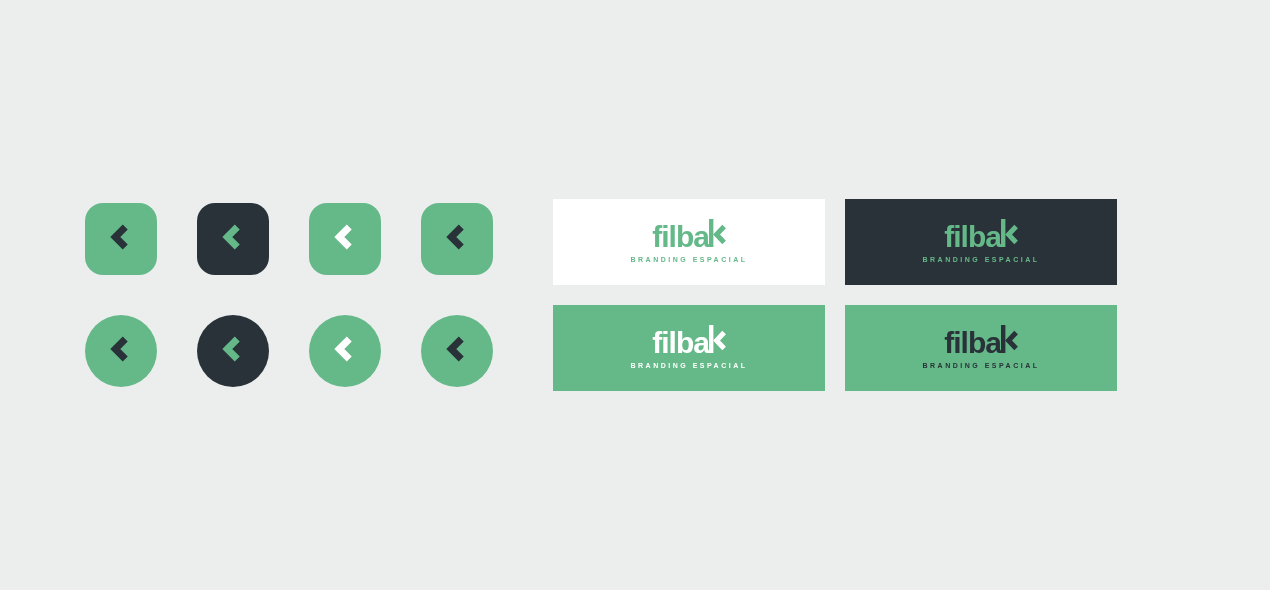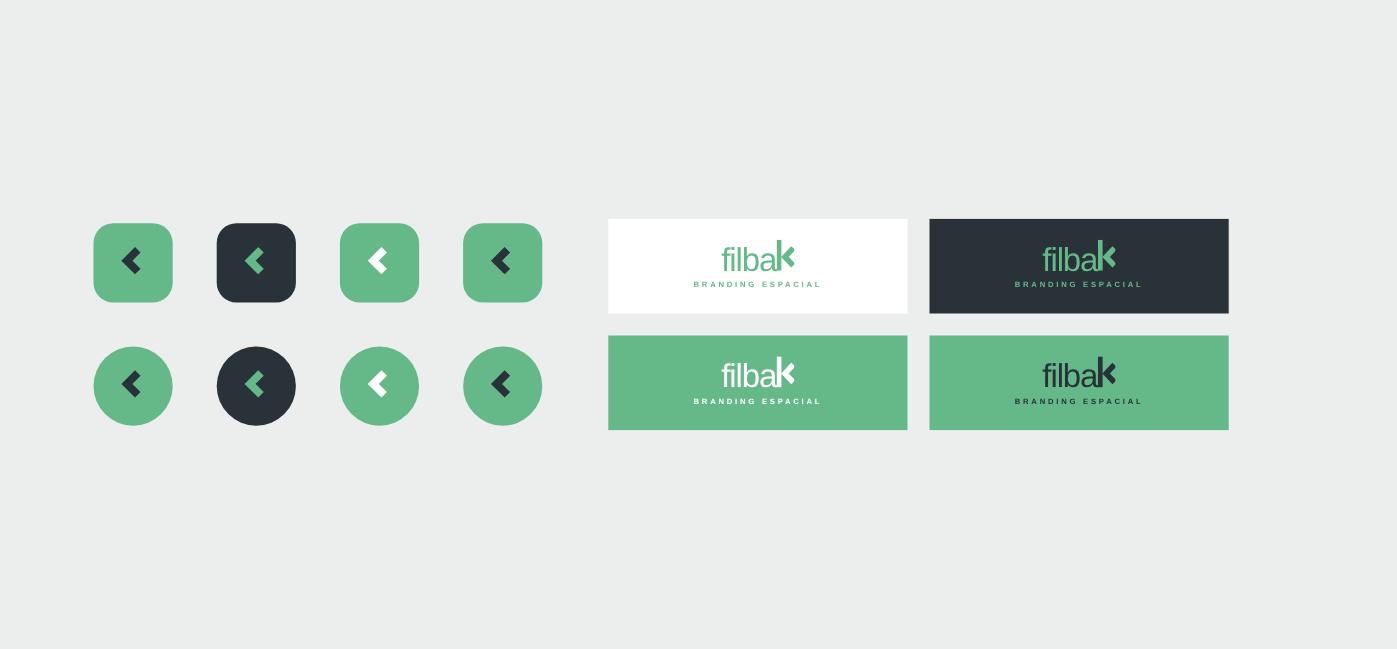--- a/index.html
+++ b/index.html
@@ -50,21 +50,21 @@
       align-items: center;
       justify-content: center;
       gap: 4px;
     }
     .panel-white { background: #ffffff; }
     .panel-dark  { background: #283238; }
     .panel-green { background: #65b989; }
 
     .brand {
       font-size: 30px;
-      font-weight: 400;
+      font-weight: 700;
       letter-spacing: -1px;
       line-height: 1;
       display: flex;
       align-items: baseline;
     }
     .brand .k { position: relative; display: inline-block; width: 0.56em; }
     .brand .k svg { position: absolute; bottom: -0.02em; left: 0; width: 0.56em; height: 0.95em; }
     .tag {
       font-size: 7px;
       letter-spacing: 2.5px;

